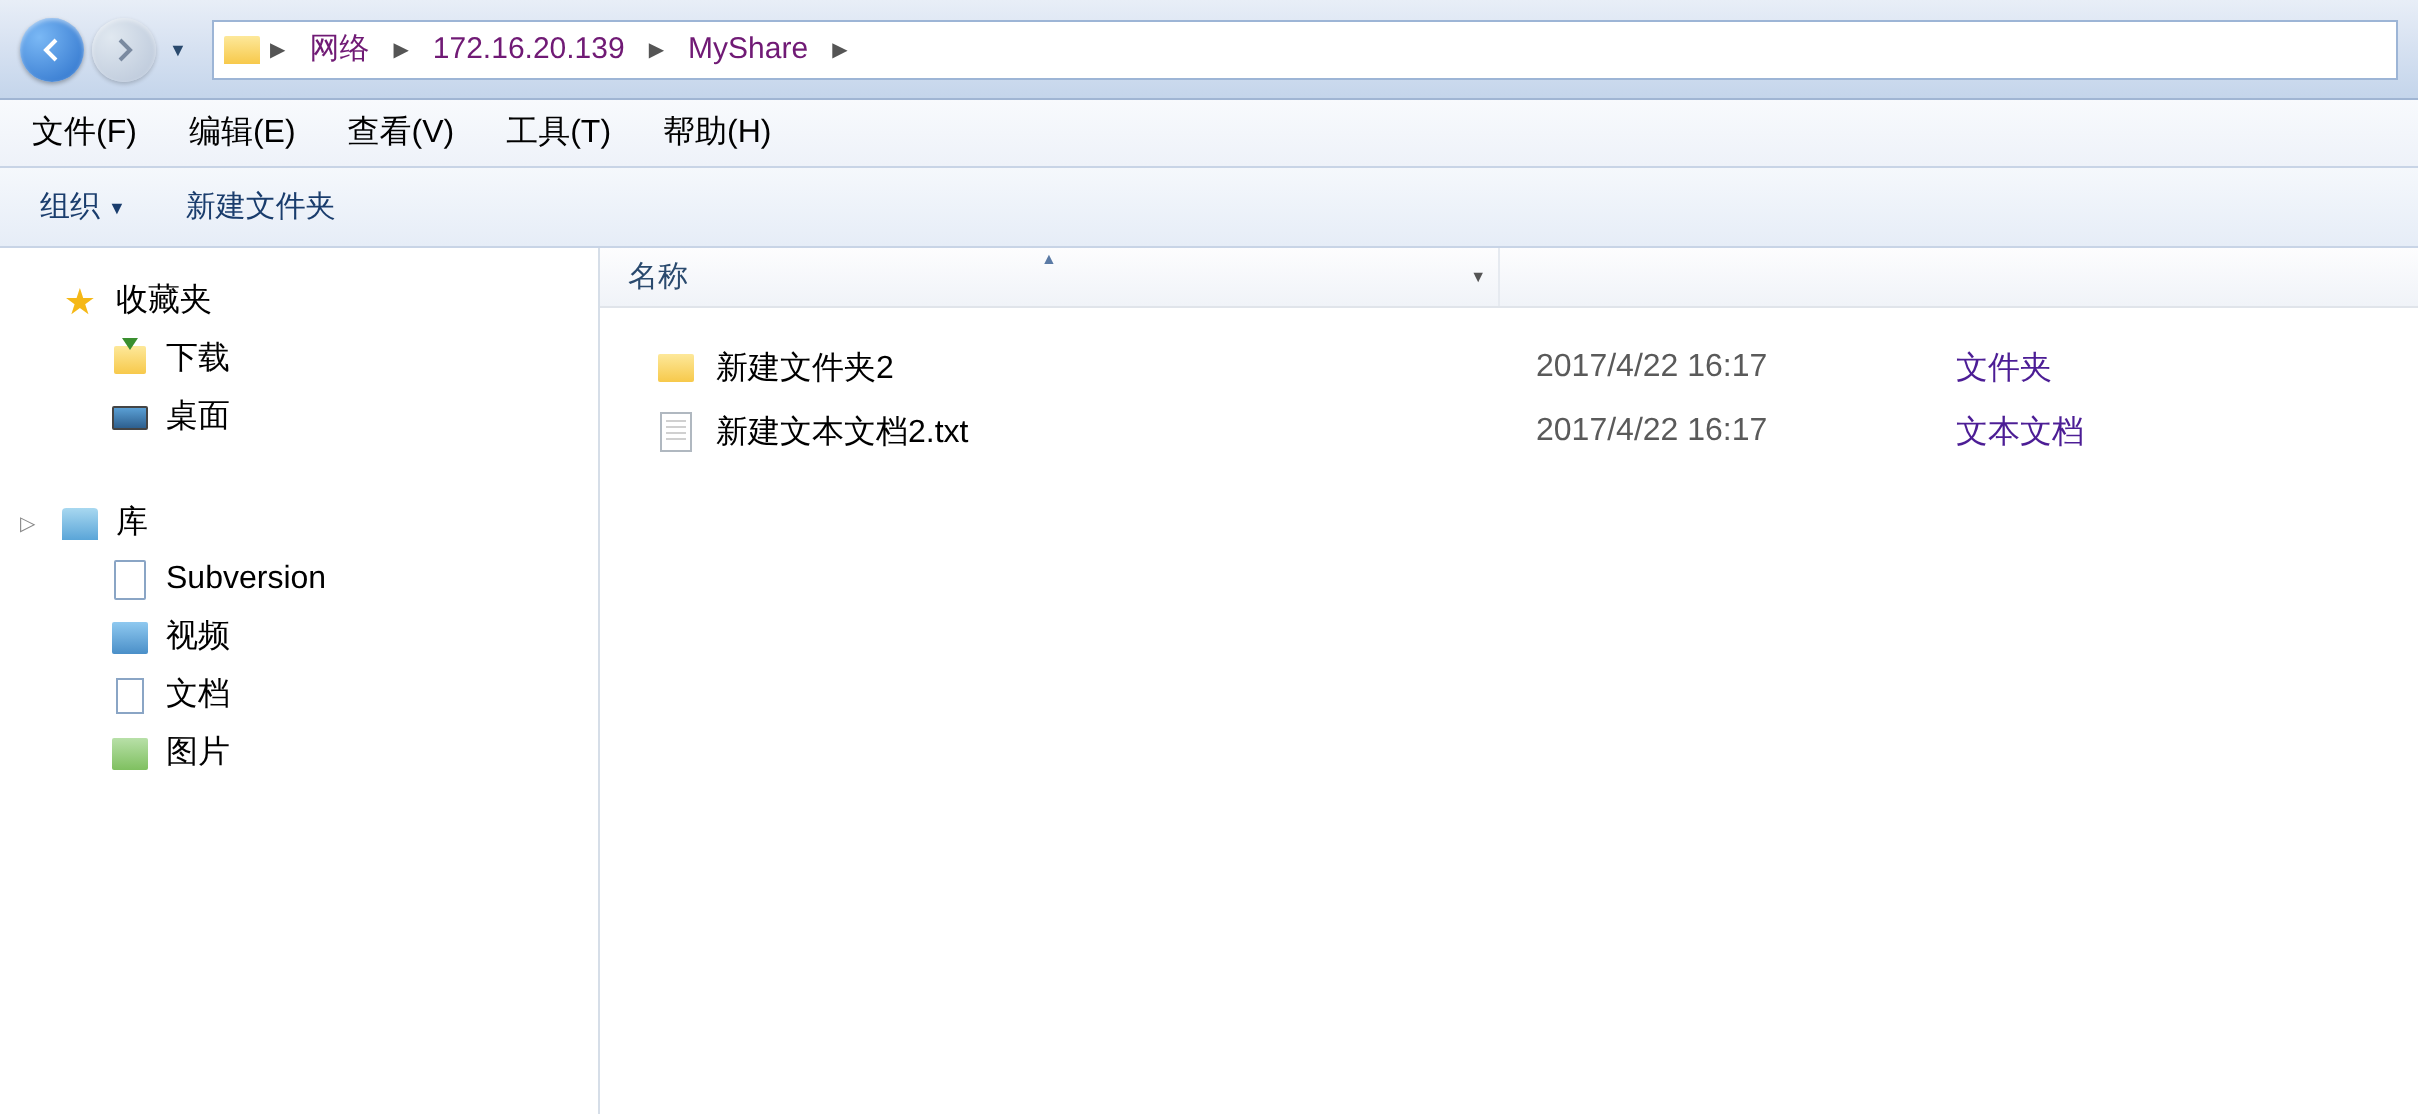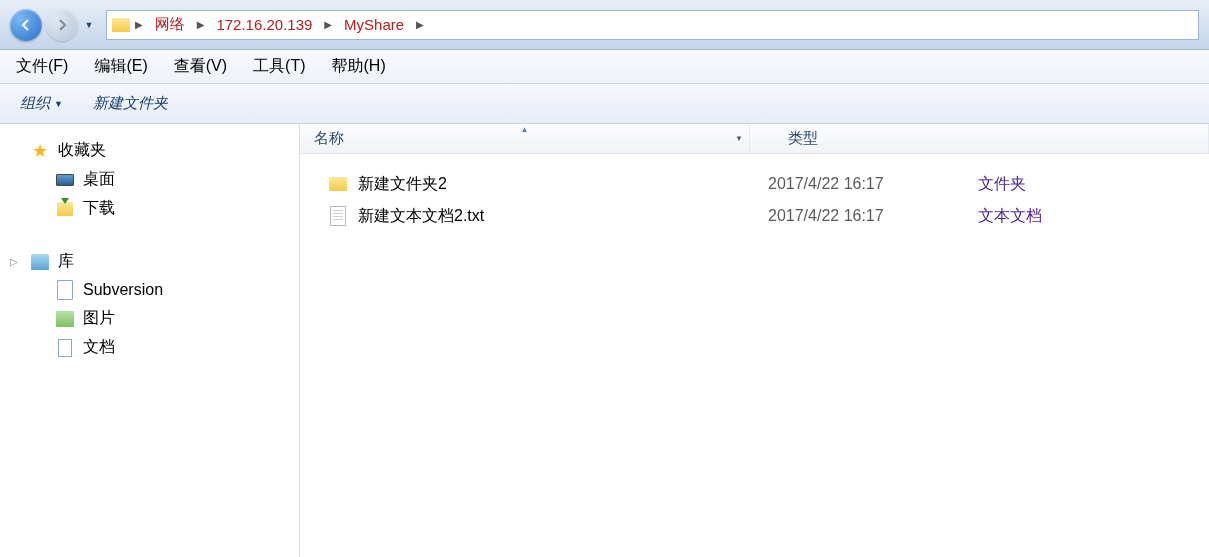--- a/index.html
+++ b/index.html
@@ -56,21 +56,21 @@
       background: linear-gradient(to bottom, #fde89a, #f7c94b);
       border-radius: 1px 1px 0 0;
       position: relative;
     }
     .crumb {
       padding: 0 8px;
       height: 100%;
       display: flex;
       align-items: center;
       cursor: pointer;
-      color: #b91c1c;
+      color: #701a75;
       font-size: 15px;
     }
     .crumb-arrow {
       font-size: 10px;
       color: #555;
       padding: 0 2px;
       cursor: pointer;
     }
     
     
@@ -100,21 +100,20 @@
       padding: 0 20px;
       gap: 30px;
     }
     .tool-btn {
       cursor: pointer;
       font-size: 15px;
       color: #1a3d6d;
       display: flex;
       align-items: center;
       gap: 4px;
-      font-style: italic;
     }
     .tool-btn .arrow-down { font-size: 9px; color: #1a3d6d; }
     
     
     .main-area {
       display: flex;
       height: calc(557px - 50px - 34px - 40px);
     }
     .sidebar {
       width: 300px;
@@ -257,69 +256,72 @@
 <div class="main-area">
 
   <div class="sidebar">
     <div class="tree-group">
       <div class="tree-item sidebar-group-header">
         <span class="tree-icon icon-star">★</span>
         <span>收藏夹</span>
       </div>
       <div class="tree-item tree-child">
         <span class="tree-icon">
+            <span class="icon-download"></span>
+          </span>
+        <span>下载</span>
+      </div>
+      <div class="tree-item tree-child">
+        <span class="tree-icon">
             <span class="icon-desktop"></span>
           </span>
         <span>桌面</span>
-      </div>
-      <div class="tree-item tree-child">
-        <span class="tree-icon">
-            <span class="icon-download"></span>
-          </span>
-        <span>下载</span>
       </div>
     </div>
     <div class="tree-group">
       <div class="tree-item sidebar-group-header">
         <span class="tri-expand">▷</span>
         <span class="tree-icon">
             <span class="icon-library"></span>
           </span>
         <span>库</span>
       </div>
       <div class="tree-item tree-child">
         <span class="tree-icon">
             <span class="icon-svn"></span>
           </span>
         <span>Subversion</span>
       </div>
       <div class="tree-item tree-child">
         <span class="tree-icon">
+            <span class="icon-video"></span>
+          </span>
+        <span>视频</span>
+      </div>
+      <div class="tree-item tree-child">
+        <span class="tree-icon">
+            <span class="icon-doc"></span>
+          </span>
+        <span>文档</span>
+      </div>
+      <div class="tree-item tree-child">
+        <span class="tree-icon">
             <span class="icon-picture"></span>
           </span>
         <span>图片</span>
-      </div>
-      <div class="tree-item tree-child">
-        <span class="tree-icon">
-            <span class="icon-doc"></span>
-          </span>
-        <span>文档</span>
       </div>
     </div>
   </div>
 
   <div class="file-list">
     <div class="list-header">
       <div class="col-header col-name">
         <span>名称</span>
         <span class="sort-arrow">▲</span>
         <span class="col-dropdown">▼</span>
-      </div>
-      <div class="col-header col-type">
-        <span>类型</span>
       </div>
     </div>
     <div class="list-body">
       <div class="file-row">
         <div class="row-name">
           <span class="tree-icon">
               <span class="icon-folder-sm"></span>
             </span>
           <span>新建文件夹2</span>
         </div>

